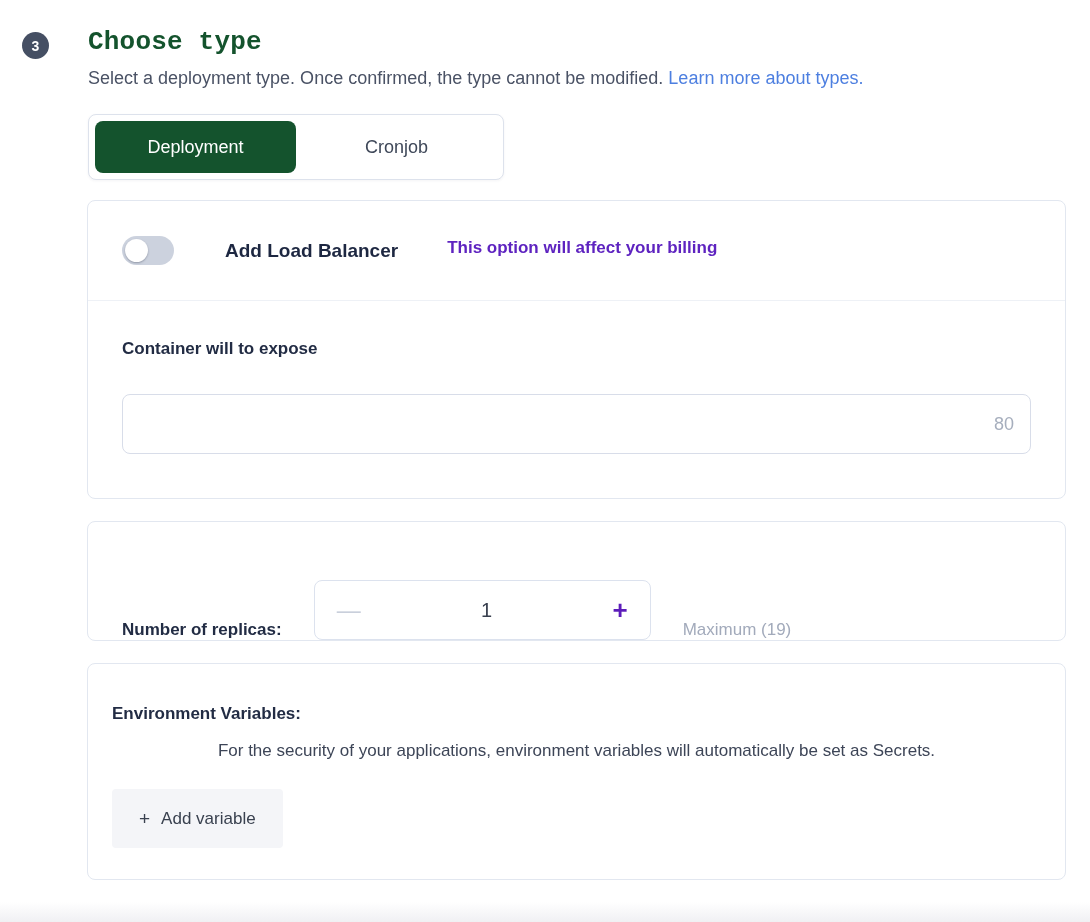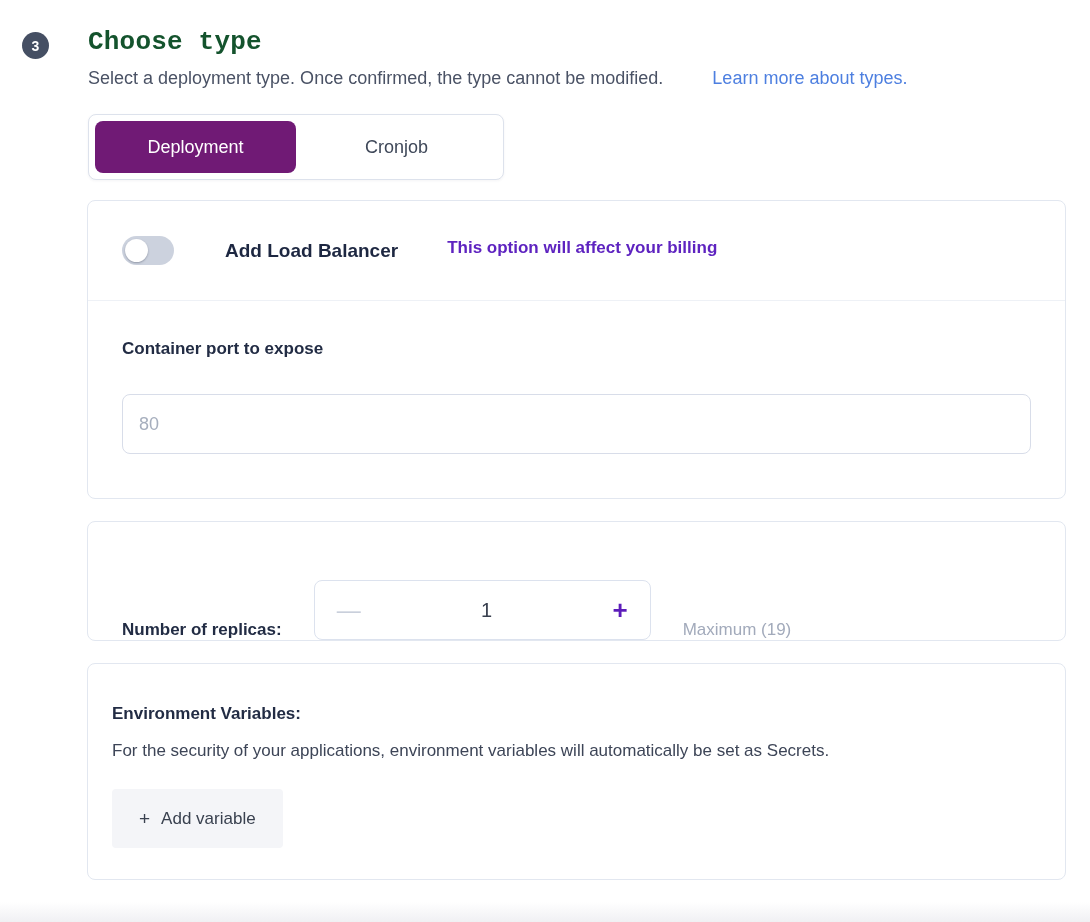--- a/index.html
+++ b/index.html
@@ -11,33 +11,33 @@
 
   
   .header { display:flex; padding:27px 24px 0 22px; gap:39px; }
   .step-badge {
     width:27px; height:27px; border-radius:50%; background:#454f63;
     color:#fff; font-size:14px; font-weight:bold;
     display:flex; align-items:center; justify-content:center; flex:none; margin-top:5px;
   }
   .page-title { font-size:26px; font-weight:bold; color:#14532d; letter-spacing:.2px;font-family:Liberation Mono, monospace; }
   .page-subtitle { margin-top:11px; font-size:18px; color:#4a5265; }
-  .learn-link { color:#4d7fe0; cursor:pointer; text-decoration:none;margin-left:44px; }
+  .learn-link { color:#4d7fe0; cursor:pointer; text-decoration:none; }
 
   
   .tabs {
     margin:25px 0 0 88px; width:416px; height:66px; background:#fff;
     border:1px solid #dde2ec; border-radius:8px; display:flex; padding:6px;
     box-shadow:0 1px 3px rgba(30,40,70,.05);
   }
   .tab {
     flex:1; display:flex; align-items:center; justify-content:center;
     font-size:18px; border-radius:8px; cursor:pointer; color:#3f4859; background:transparent; border:none;
   }
-  .tab.selected { background:#701a75; color:#ffffff; }
+  .tab.selected { background:#14532d; color:#ffffff; }
 
   
   .card {
     width:979px; margin-left:87px; background:#fff;
     border:1px solid #e2e7f0; border-radius:8px;
   }
   .card1 { margin-top:20px; }
   .card1-header { display:flex; align-items:center; height:99px; padding:0 34px;gap:36px; }
   .divider { border-top:1px solid #eef1f6; }
   .card1-body { padding:38px 34px 44px 34px; }
@@ -53,20 +53,21 @@
   }
   .lb-label { margin-left:15px; font-size:19px; font-weight:bold; color:#1d2741; }
   .billing-note { margin-left:13px; font-size:17px; color:#5e23c0; position:relative; top:-3px;font-weight:bold; }
 
   .field-label { font-size:17px; font-weight:bold; color:#222c44; }
   .port-row { display:flex; margin-top:35px; gap:11px; }
   .port-input {
     flex:1; height:60px; border:1px solid #d8dde9; border-radius:8px;
     padding:0 16px; font-size:18px; color:#333b4d; outline:none;
     font-family:"Liberation Sans", sans-serif;
+    text-align:right;
   }
   .port-input::placeholder { color:#a6aebd; opacity:1; }
   .btn-gray {
     background:#f4f5f8; border:none; border-radius:4px; cursor:pointer;
     font-size:17px; color:#39414f; font-family:"Liberation Sans", sans-serif;
   }
   .add-btn { width:168px; height:60px; }
 
   
   .card2 { margin-top:22px; height:120px; display:flex; align-items:flex-end; padding:0 34px; }
@@ -74,21 +75,21 @@
     margin-left:32px; width:337px; height:60px; border:1px solid #dce2ee; border-radius:8px;
     display:flex; align-items:center; justify-content:space-between; padding:0 22px; background:#fff;
   }
   .stepper-minus { border:none; background:none; font-size:24px; color:#c9cfdb; cursor:pointer; line-height:1; font-family:"Liberation Sans", sans-serif; }
   .stepper-plus  { border:none; background:none; font-size:26px; color:#5c1cba; font-weight:bold; cursor:pointer; line-height:1; font-family:"Liberation Sans", sans-serif; }
   .stepper-value { font-size:20px; color:#39404f; }
   .max-note { margin-left:32px; font-size:17px; color:#a2aabb; }
 
   
   .card3 { margin-top:22px; height:217px; padding:40px 24px; }
-  .env-desc { margin-top:17px; font-size:17px; color:#3d4557; }
+  .env-desc { margin-top:17px; font-size:17px; color:#3d4557;text-align:center; }
   .add-var-btn { margin-top:28px; height:59px; padding:0 27px; display:inline-flex; align-items:center; gap:11px; }
   .plus-glyph { font-size:19px; color:#39414f; }
 
   
   .bottom-fade {
     position:absolute; left:0; right:0; bottom:0; height:20px;
     background:linear-gradient(to bottom, rgba(240,240,243,0), #f0f0f3);
   }
 </style>
 </head>
@@ -113,21 +114,21 @@
 <div class="card card1">
   <div class="card1-header">
     <button class="toggle">
       <span class="toggle-knob"></span>
     </button>
     <span class="lb-label">Add Load Balancer</span>
     <span class="billing-note">This option will affect your billing</span>
   </div>
   <div class="divider"></div>
   <div class="card1-body">
-    <div class="field-label">Container port to expose</div>
+    <div class="field-label">Container will to expose</div>
     <div class="port-row">
       <input class="port-input" type="text" placeholder="80" style="">
     </div>
   </div>
 </div>
 
 <div class="card card2">
   <span class="field-label">Number of replicas:</span>
   <div class="stepper">
     <button class="stepper-minus">—</button>

